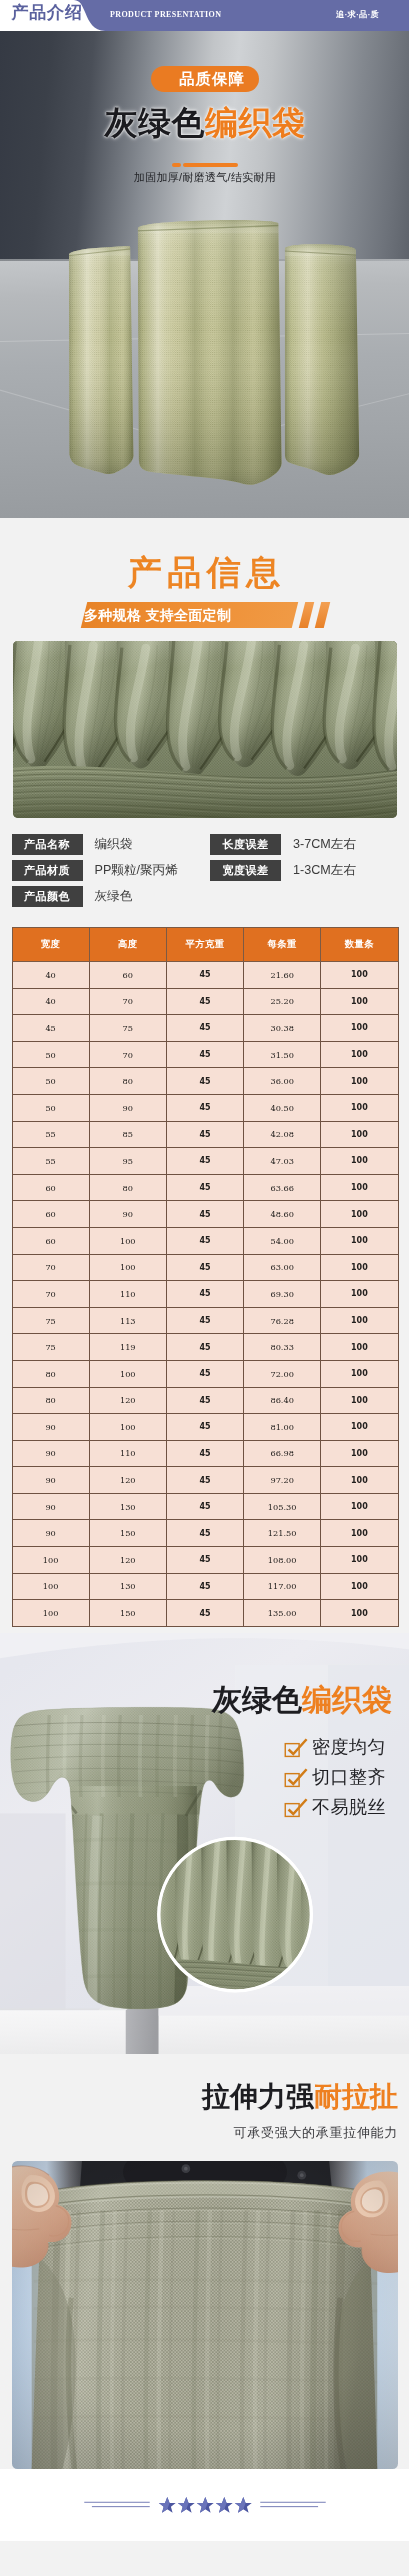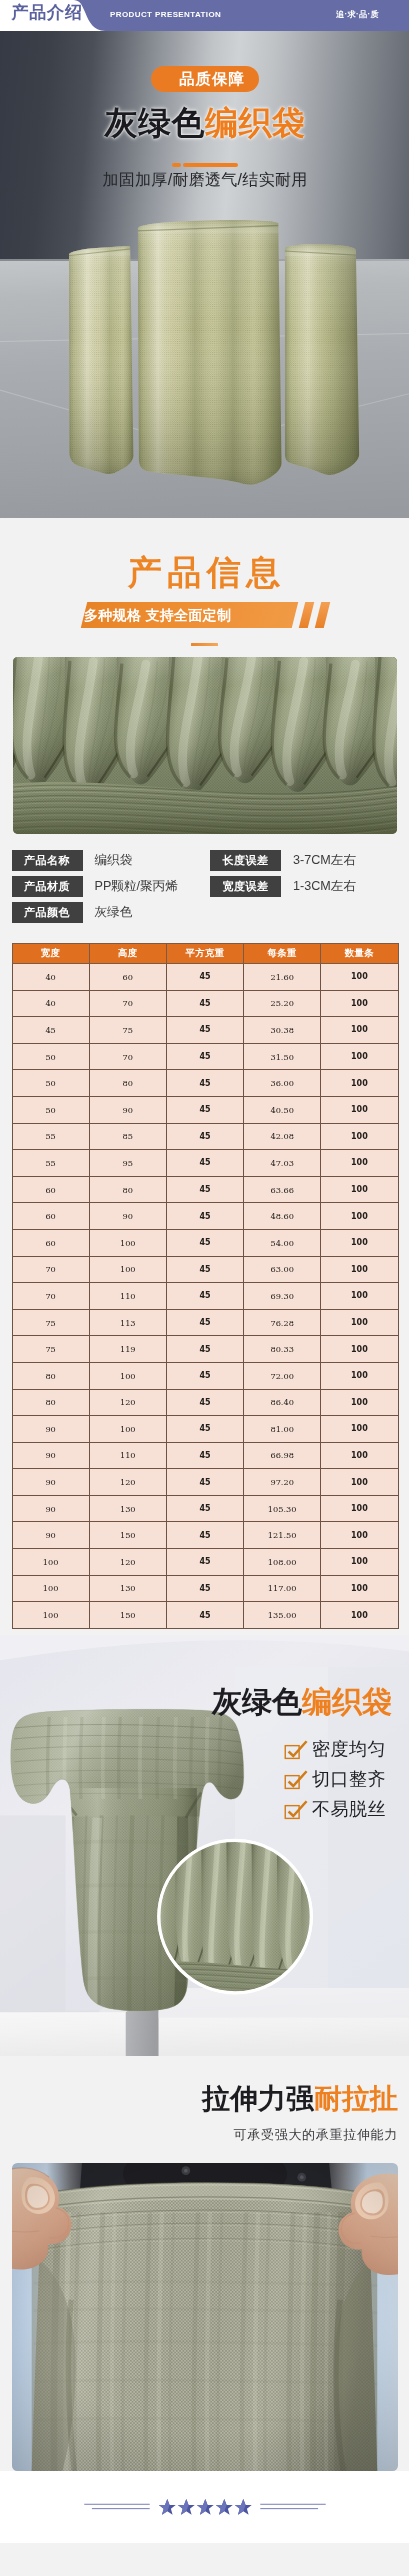--- a/index.html
+++ b/index.html
@@ -3,32 +3,32 @@
 <meta charset="utf-8">
 <title>product detail</title>
 <style>
   * { box-sizing: border-box; }
   html, body { margin:0; padding:0; }
   body { width:410px; background:#f2f2f2;
     font-family:"Liberation Sans","DejaVu Sans",sans-serif; }
   .page { width:410px; position:relative; background:#f2f2f2; overflow:hidden; }
 
   
-  .topbar{ position:relative; width:410px; height:31px; background:#656CA6; }
+  .topbar{ position:relative; width:410px; height:31px; background:#656CA6;font-family:Liberation Serif, serif; }
   .topbar .curve{ position:absolute; left:0; top:0; width:115px; height:31px; }
   .topbar .cn{ position:absolute; left:11.5px; top:4.4px; font-size:17px; font-weight:bold;
      color:#5A619E; letter-spacing:0.8px; line-height:18px; z-index:3; }
   .topbar .en{ position:absolute; left:110px; top:10.4px; font-size:8px; font-weight:bold;
      color:#ffffff; letter-spacing:0.4px; z-index:3; }
   .topbar .slogan{ position:absolute; left:336px; top:8.7px; font-size:8.2px; font-weight:bold;
      color:#ffffff; letter-spacing:0.3px; z-index:3; }
 
 
   
-  .infohead{ position:relative; width:410px; height:139px; background:#f2f2f2; }
+  .infohead{ position:relative; width:410px; height:123px; background:#f2f2f2; }
   .ih-title{ position:absolute; left:0; top:36px; width:410px; text-align:center;
      font-size:34px; font-weight:bold; color:#ED8524; letter-spacing:5.5px; line-height:36px;
      text-indent:3.3px; }
   .ih-banner{ position:absolute; left:84px; top:84px; width:211px; height:26px;
      background:linear-gradient(92deg,#E78327 0%,#EE8E33 45%,#F09A45 100%); transform:skewX(-14deg); }
   .ih-banner-txt{ position:absolute; left:84px; top:84px; width:211px; height:26px;
      color:#fff; font-size:14px; font-weight:bold; line-height:26px; text-align:left;
      letter-spacing:0.3px; z-index:3; }
   .ih-stripe{ position:absolute; top:84px; height:26px; background:linear-gradient(180deg,#F3A053,#E88128); transform:skewX(-14deg); }
   .ih-dash{ position:absolute; left:191px; top:125px; width:27px; height:3.3px;
@@ -48,21 +48,21 @@
       color:#fff; font-size:11px; font-weight:bold; text-align:center; line-height:21px;
       letter-spacing:0.5px; }
   .sp .val{ position:absolute; left:83px; top:0; height:21px; line-height:21px;
       font-size:12.6px; color:#3b3b3b; font-weight:500; white-space:nowrap; }
 
   
   .tblwrap{ position:relative; width:410px; background:#f2f2f2; padding:0 0 6.6px 0; }
   table.spec{ margin:0 auto; width:387px; border-collapse:collapse;
       border:0.5px solid #7c5a44; table-layout:fixed; }
   table.spec th{ background:#E07020; color:#fff; font-size:9.3px; font-weight:bold;
-      height:20px; border:0.5px solid #7c5a44; letter-spacing:0.5px;
+      height:34px; border:0.5px solid #7c5a44; letter-spacing:0.5px;
       font-family:"DejaVu Sans",sans-serif; }
   table.spec td{ background:#F7E0D5; color:#23201e; font-size:8.2px; height:26.6px;
       text-align:center; border:0.5px solid #6f5242;
       font-family:"DejaVu Serif",serif; }
   table.spec td.b{ font-weight:bold; font-family:"DejaVu Sans",sans-serif; font-size:8px; }
 
 
   
   .features{ position:relative; width:410px; height:421px; overflow:hidden;
      background:linear-gradient(160deg,#e9e9ef 0%, #e6e7ee 30%, #eceef3 60%, #e8e9ee 100%); }
@@ -122,21 +122,21 @@
      text-shadow:0 0 1.6px rgba(255,255,255,.95), 0 0 3.3px rgba(255,255,255,.75),
                  0 0 5.5px rgba(255,255,255,.5); }
   .hero-title .d{ color:#1b1b1f; }
   .hero-title .a{ color:#EE7D1E; }
   .hero-dots{ position:absolute; left:0; top:131px; width:410px; height:5.5px; z-index:5;
      display:flex; justify-content:center; align-items:center; gap:2.7px; }
   .hero-dots i{ display:block; height:3.8px; border-radius:2.2px; background:#F07F22; }
   .hero-dots i.s{ width:9.3px; }
   .hero-dots i.l{ width:55px; }
   .hero-sub{ position:absolute; left:0; top:139px; width:410px; text-align:center; z-index:5;
-     font-size:16px; color:#26272b; letter-spacing:0.3px; font-weight:500; }
+     font-size:11px; color:#26272b; letter-spacing:0.3px; font-weight:500; }
 
   
   .bags{ position:absolute; left:0; top:0; width:410px; height:487px; z-index:3; }
 </style>
 </head>
 <body>
 
 <div class="page">
 
   <div class="topbar">

